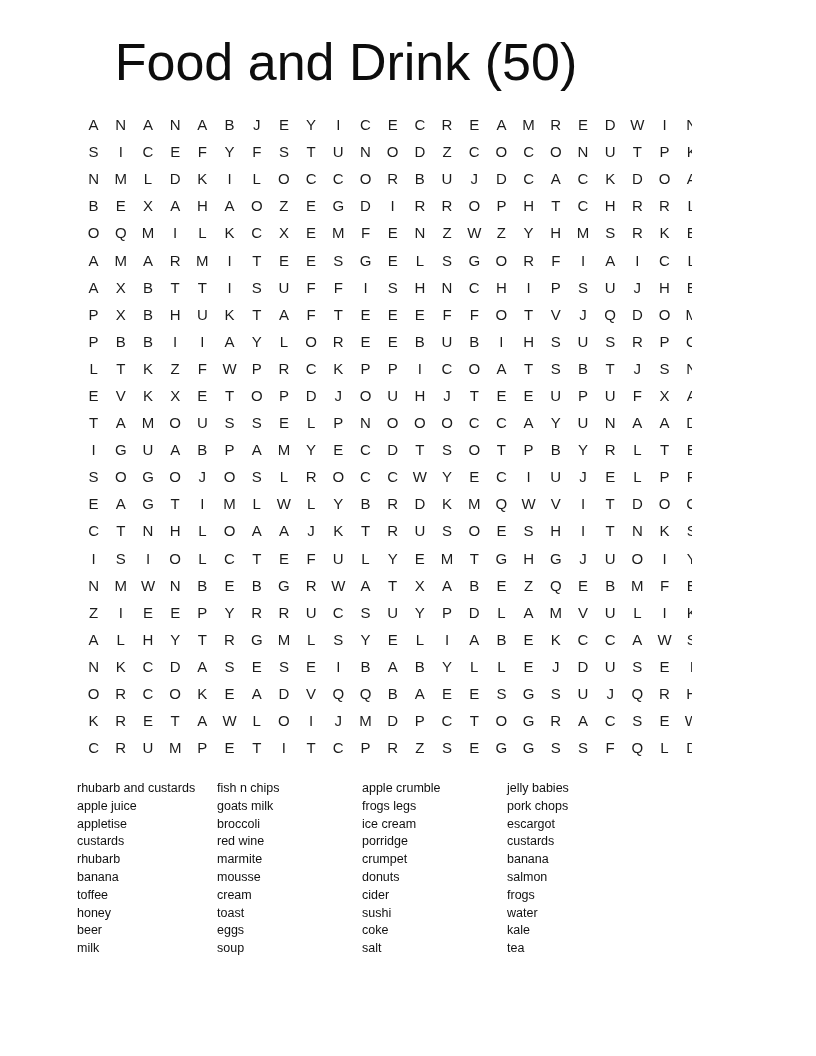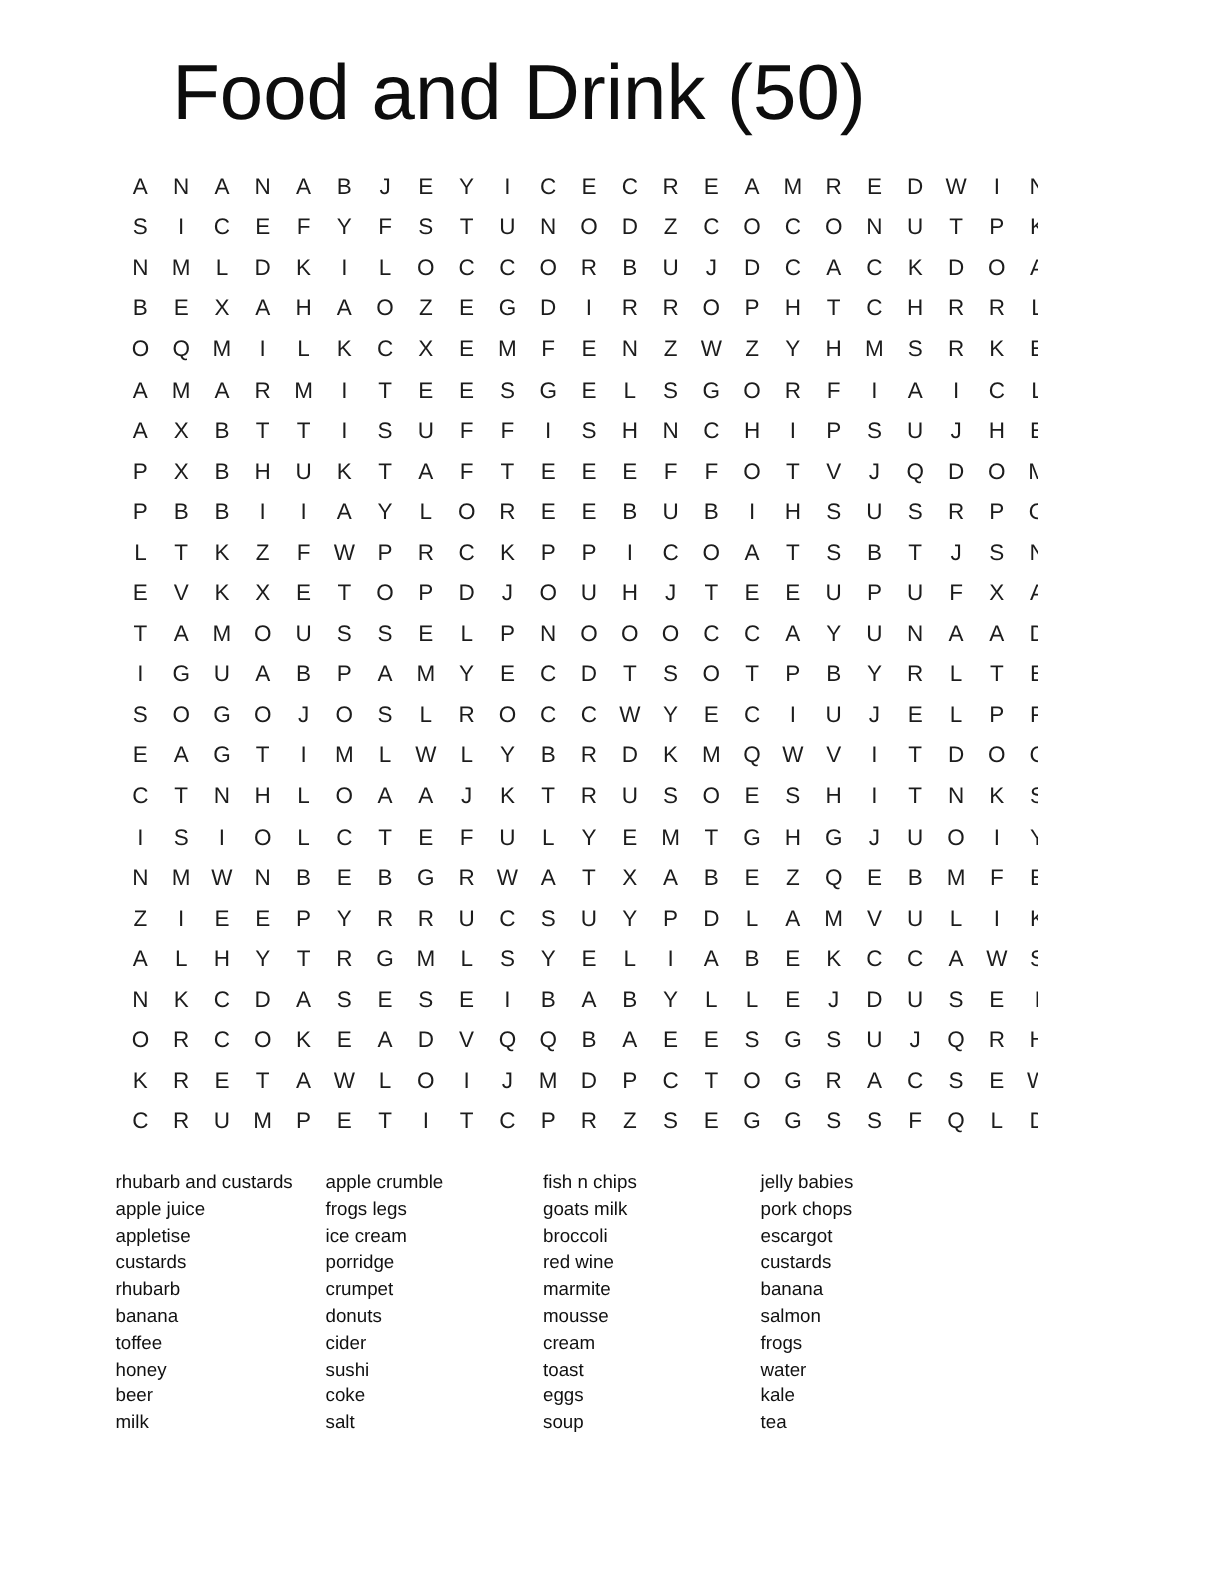--- a/index.html
+++ b/index.html
@@ -651,42 +651,42 @@
         <div class="word">appletise</div>
         <div class="word">custards</div>
         <div class="word">rhubarb</div>
         <div class="word">banana</div>
         <div class="word">toffee</div>
         <div class="word">honey</div>
         <div class="word">beer</div>
         <div class="word">milk</div>
       </div>
       <div class="word-col">
+        <div class="word">fish n chips</div>
+        <div class="word">goats milk</div>
+        <div class="word">broccoli</div>
+        <div class="word">red wine</div>
+        <div class="word">marmite</div>
+        <div class="word">mousse</div>
+        <div class="word">cream</div>
+        <div class="word">toast</div>
+        <div class="word">eggs</div>
+        <div class="word">soup</div>
+      </div>
+      <div class="word-col">
         <div class="word">apple crumble</div>
         <div class="word">frogs legs</div>
         <div class="word">ice cream</div>
         <div class="word">porridge</div>
         <div class="word">crumpet</div>
         <div class="word">donuts</div>
         <div class="word">cider</div>
         <div class="word">sushi</div>
         <div class="word">coke</div>
         <div class="word">salt</div>
-      </div>
-      <div class="word-col">
-        <div class="word">fish n chips</div>
-        <div class="word">goats milk</div>
-        <div class="word">broccoli</div>
-        <div class="word">red wine</div>
-        <div class="word">marmite</div>
-        <div class="word">mousse</div>
-        <div class="word">cream</div>
-        <div class="word">toast</div>
-        <div class="word">eggs</div>
-        <div class="word">soup</div>
       </div>
       <div class="word-col">
         <div class="word">jelly babies</div>
         <div class="word">pork chops</div>
         <div class="word">escargot</div>
         <div class="word">custards</div>
         <div class="word">banana</div>
         <div class="word">salmon</div>
         <div class="word">frogs</div>
         <div class="word">water</div>

